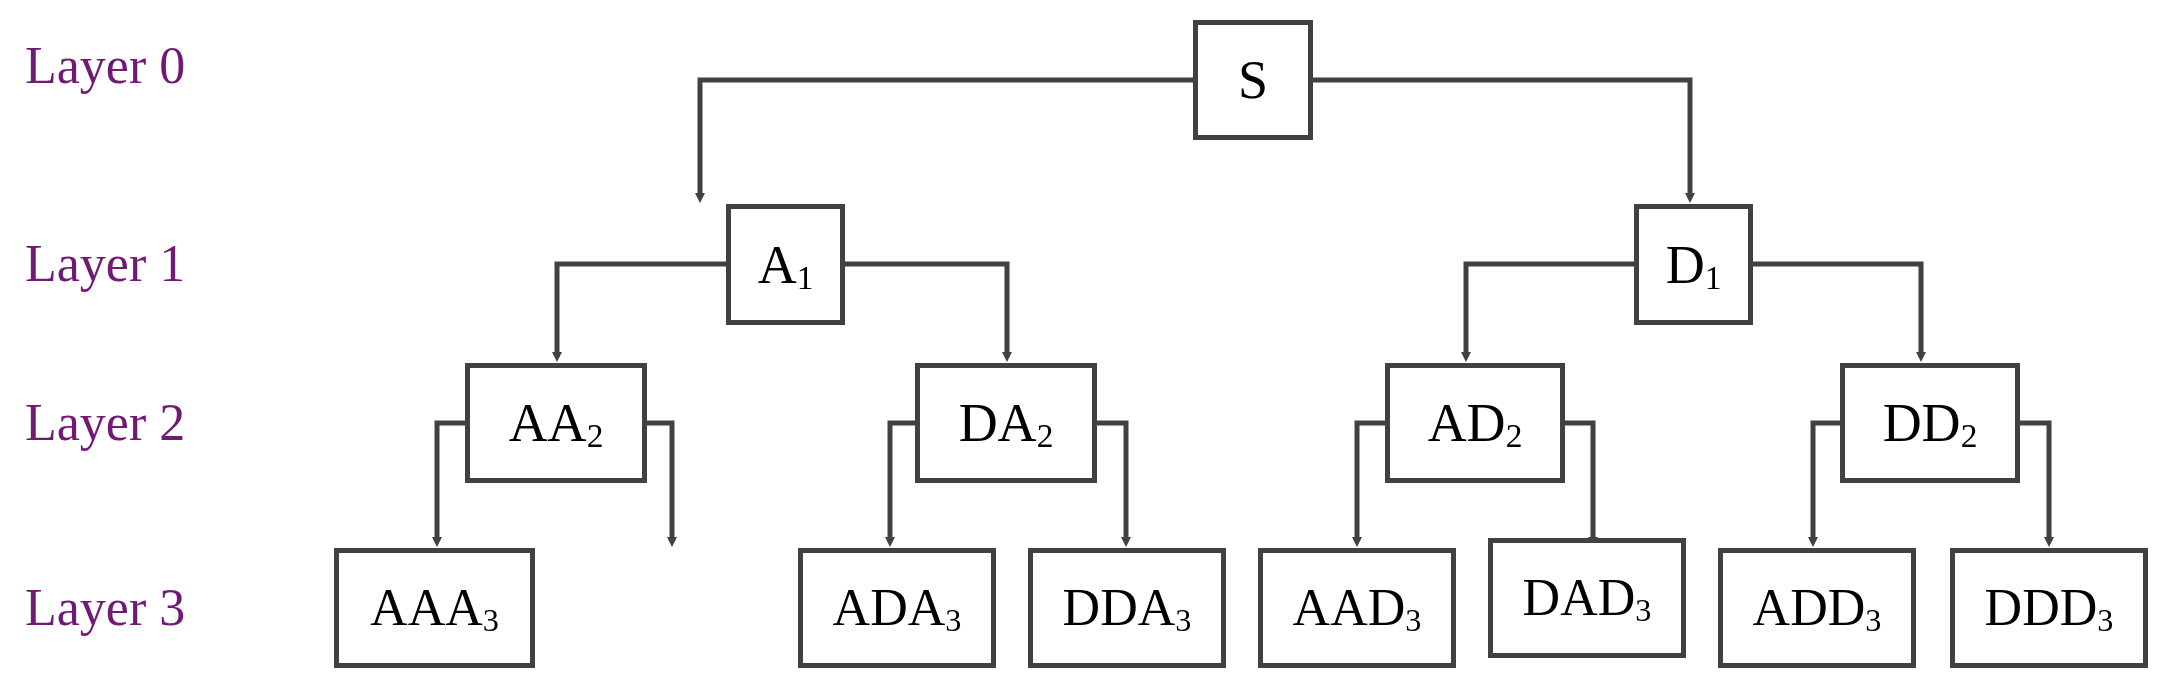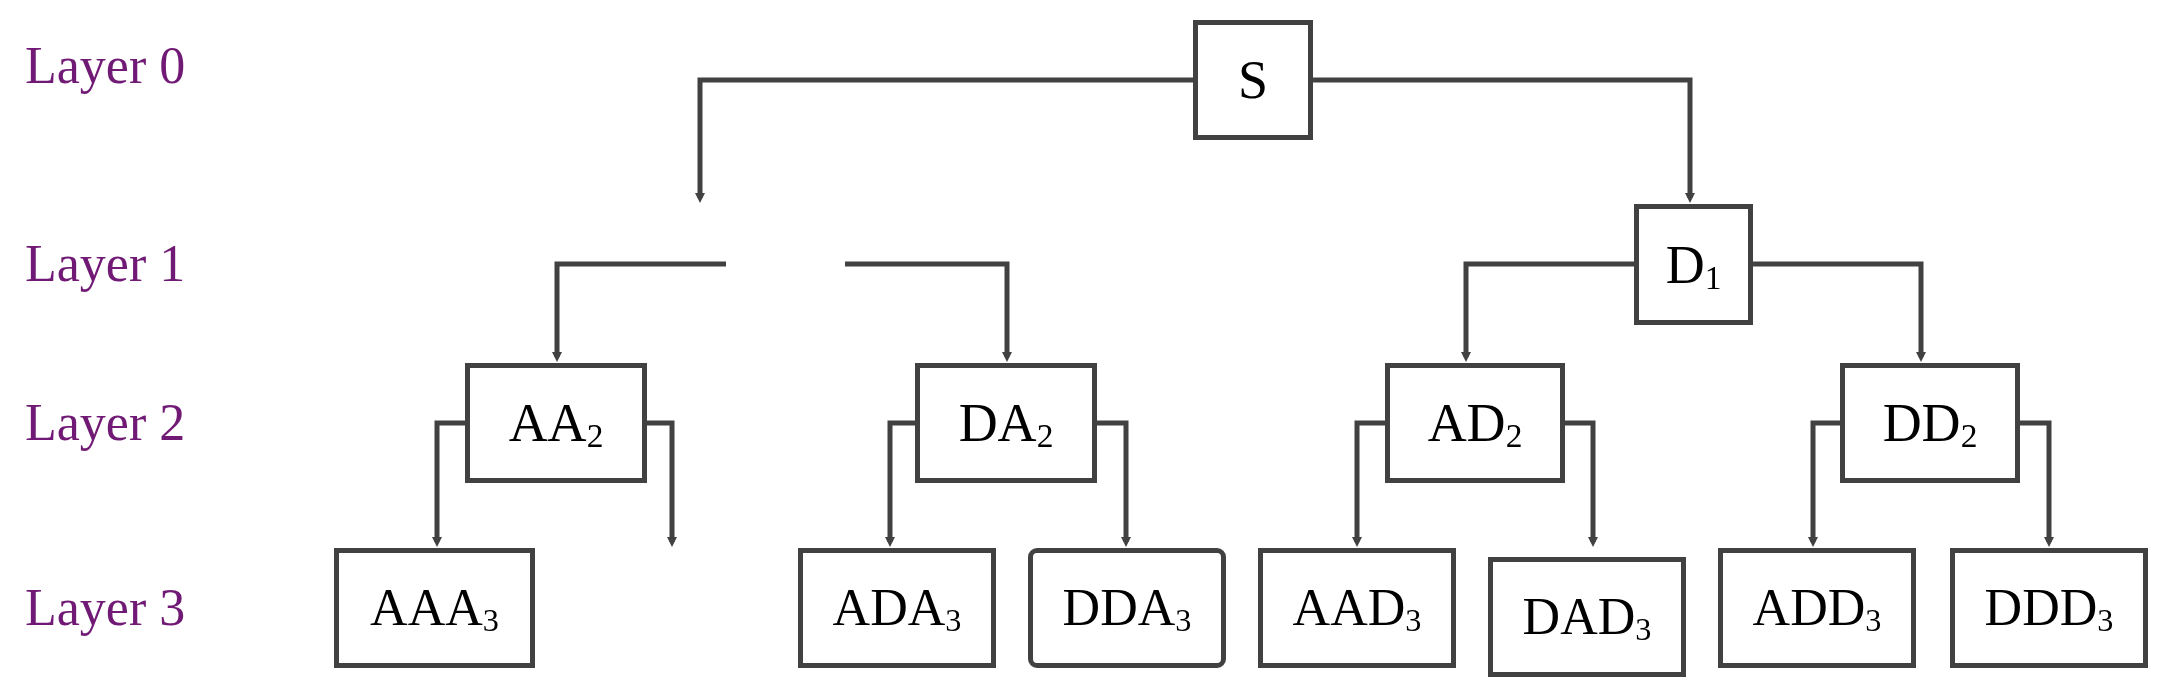--- a/index.html
+++ b/index.html
@@ -99,20 +99,23 @@
 
   <div class="layer-label" style="left:25px; top:40px;">Layer 0</div>
   <div class="layer-label" style="left:25px; top:238px;">Layer 1</div>
   <div class="layer-label" style="left:25px; top:397px;">Layer 2</div>
   <div class="layer-label" style="left:25px; top:582px;">Layer 3</div>
 
   <div class="node n-root" style="left:1193px; top:20px; width:120px; height:120px;">
     <span class="node-label">S</span>
   </div>
 
+  <div class="node n-l1" style="left:726px; top:204px; width:119px; height:121px;">
+    <span class="node-label">A<sub>1</sub></span>
+  </div>
   <div class="node n-l1" style="left:1634px; top:204px; width:119px; height:121px;">
     <span class="node-label">D<sub>1</sub></span>
   </div>
 
   <div class="node n-l2" style="left:465px; top:363px; width:182px; height:120px;">
     <span class="node-label">AA<sub>2</sub></span>
   </div>
   <div class="node n-l2" style="left:915px; top:363px; width:182px; height:120px;">
     <span class="node-label">DA<sub>2</sub></span>
   </div>
@@ -122,27 +125,27 @@
   <div class="node n-l2" style="left:1840px; top:363px; width:180px; height:120px;">
     <span class="node-label">DD<sub>2</sub></span>
   </div>
 
   <div class="node n-l3" style="left:334px; top:548px; width:201px; height:120px;">
     <span class="node-label">AAA<sub>3</sub></span>
   </div>
   <div class="node n-l3" style="left:798px; top:548px; width:198px; height:120px;">
     <span class="node-label">ADA<sub>3</sub></span>
   </div>
-  <div class="node n-l3" style="left:1028px; top:548px; width:198px; height:120px;border-radius:9px;">
+  <div class="node n-l3" style="left:1028px; top:548px; width:198px; height:120px;">
     <span class="node-label">DDA<sub>3</sub></span>
   </div>
   <div class="node n-l3" style="left:1258px; top:548px; width:198px; height:120px;">
     <span class="node-label">AAD<sub>3</sub></span>
   </div>
-  <div class="node n-l3" style="left:1488px; top:557px; width:198px; height:120px;">
+  <div class="node n-l3" style="left:1488px; top:538px; width:198px; height:120px;">
     <span class="node-label">DAD<sub>3</sub></span>
   </div>
   <div class="node n-l3" style="left:1718px; top:548px; width:198px; height:120px;">
     <span class="node-label">ADD<sub>3</sub></span>
   </div>
   <div class="node n-l3" style="left:1950px; top:548px; width:198px; height:120px;">
     <span class="node-label">DDD<sub>3</sub></span>
   </div>
 
 </div>

